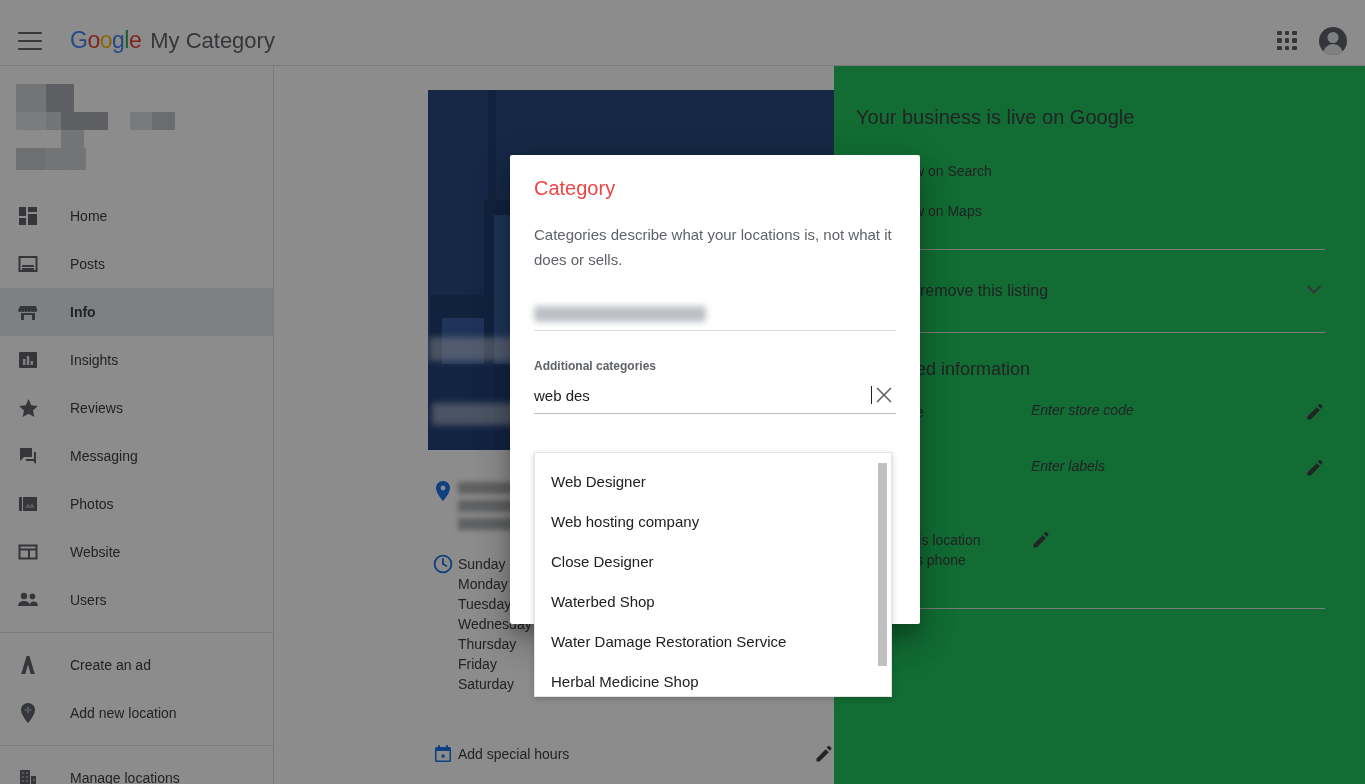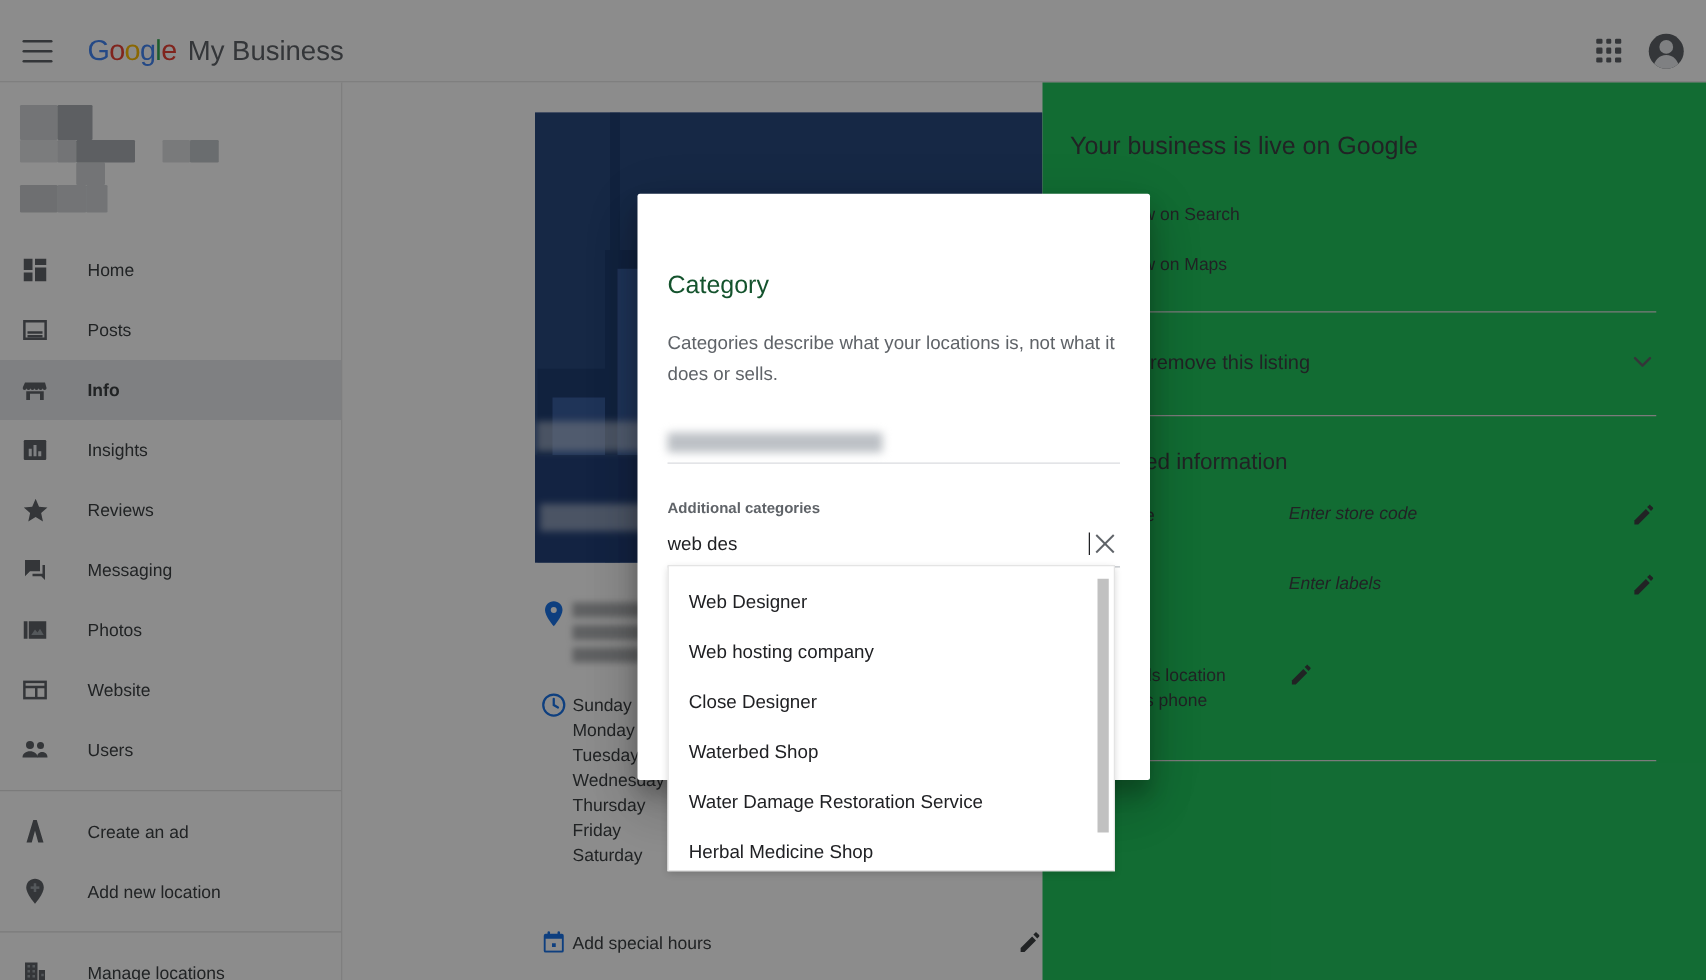--- a/index.html
+++ b/index.html
@@ -95,21 +95,21 @@
   
   .scrim { position: absolute; inset: 0; background: rgba(0,0,0,0.45); }
 
   
   .modal {
     position: absolute; left: 510px; top: 155px; width: 410px; height: 469px;
     background: #fff; border-radius: 2px;
     box-shadow: 0 11px 15px rgba(0,0,0,.2), 0 9px 46px rgba(0,0,0,.12), 0 24px 38px rgba(0,0,0,.14);
     padding: 22px 24px 0 24px;
   }
-  .m-title { font-size: 20px; color: #14532d; font-weight: 400; margin-bottom: 22px; margin-top: 40px; }
+  .m-title { font-size: 20px; color: #ef4444; font-weight: 400; margin-bottom: 22px; }
   .m-desc { font-size: 15px; color: #5f6368; line-height: 25px; margin-bottom: 34px; }
   .m-label { font-size: 12px; color: #5f6368; font-weight: bold; margin-bottom: 10px; }
   .m-primary { border-bottom: 1px solid #dadce0; padding-bottom: 8px; margin-bottom: 28px; }
   .redact-line { height: 16px; width: 172px; background: #bdc1c6;
     filter: blur(3.2px); border-radius: 2px; }
   .m-inputrow { display: flex; align-items: center; border-bottom: 1px solid #bdc1c6;
     padding-bottom: 6px; }
   .m-input { flex: 1; font-size: 15px; color: #202124; border: none; outline: none;
     font-family: "Liberation Sans", sans-serif; background: transparent; }
   .caret { width: 1px; height: 18px; background: #202124; margin-left: -2px; }
@@ -138,21 +138,21 @@
   <div class="base">
 
     <div class="topbar">
       <div class="hamburger">
         <span></span>
           <span></span>
           <span></span>
       </div>
       <div class="brand">
         <span class="glogo"><b class="gb">G</b><b class="gr">o</b><b class="gy">o</b><b class="gb">g</b><b class="gg">l</b><b class="gr">e</b></span>
-        <span class="brandtxt">My Business</span>
+        <span class="brandtxt">My Category</span>
       </div>
       <div class="topright">
         <div class="apps-grid">
           <i></i>
             <i></i>
             <i></i>
             <i></i>
             <i></i>
             <i></i>
             <i></i>

